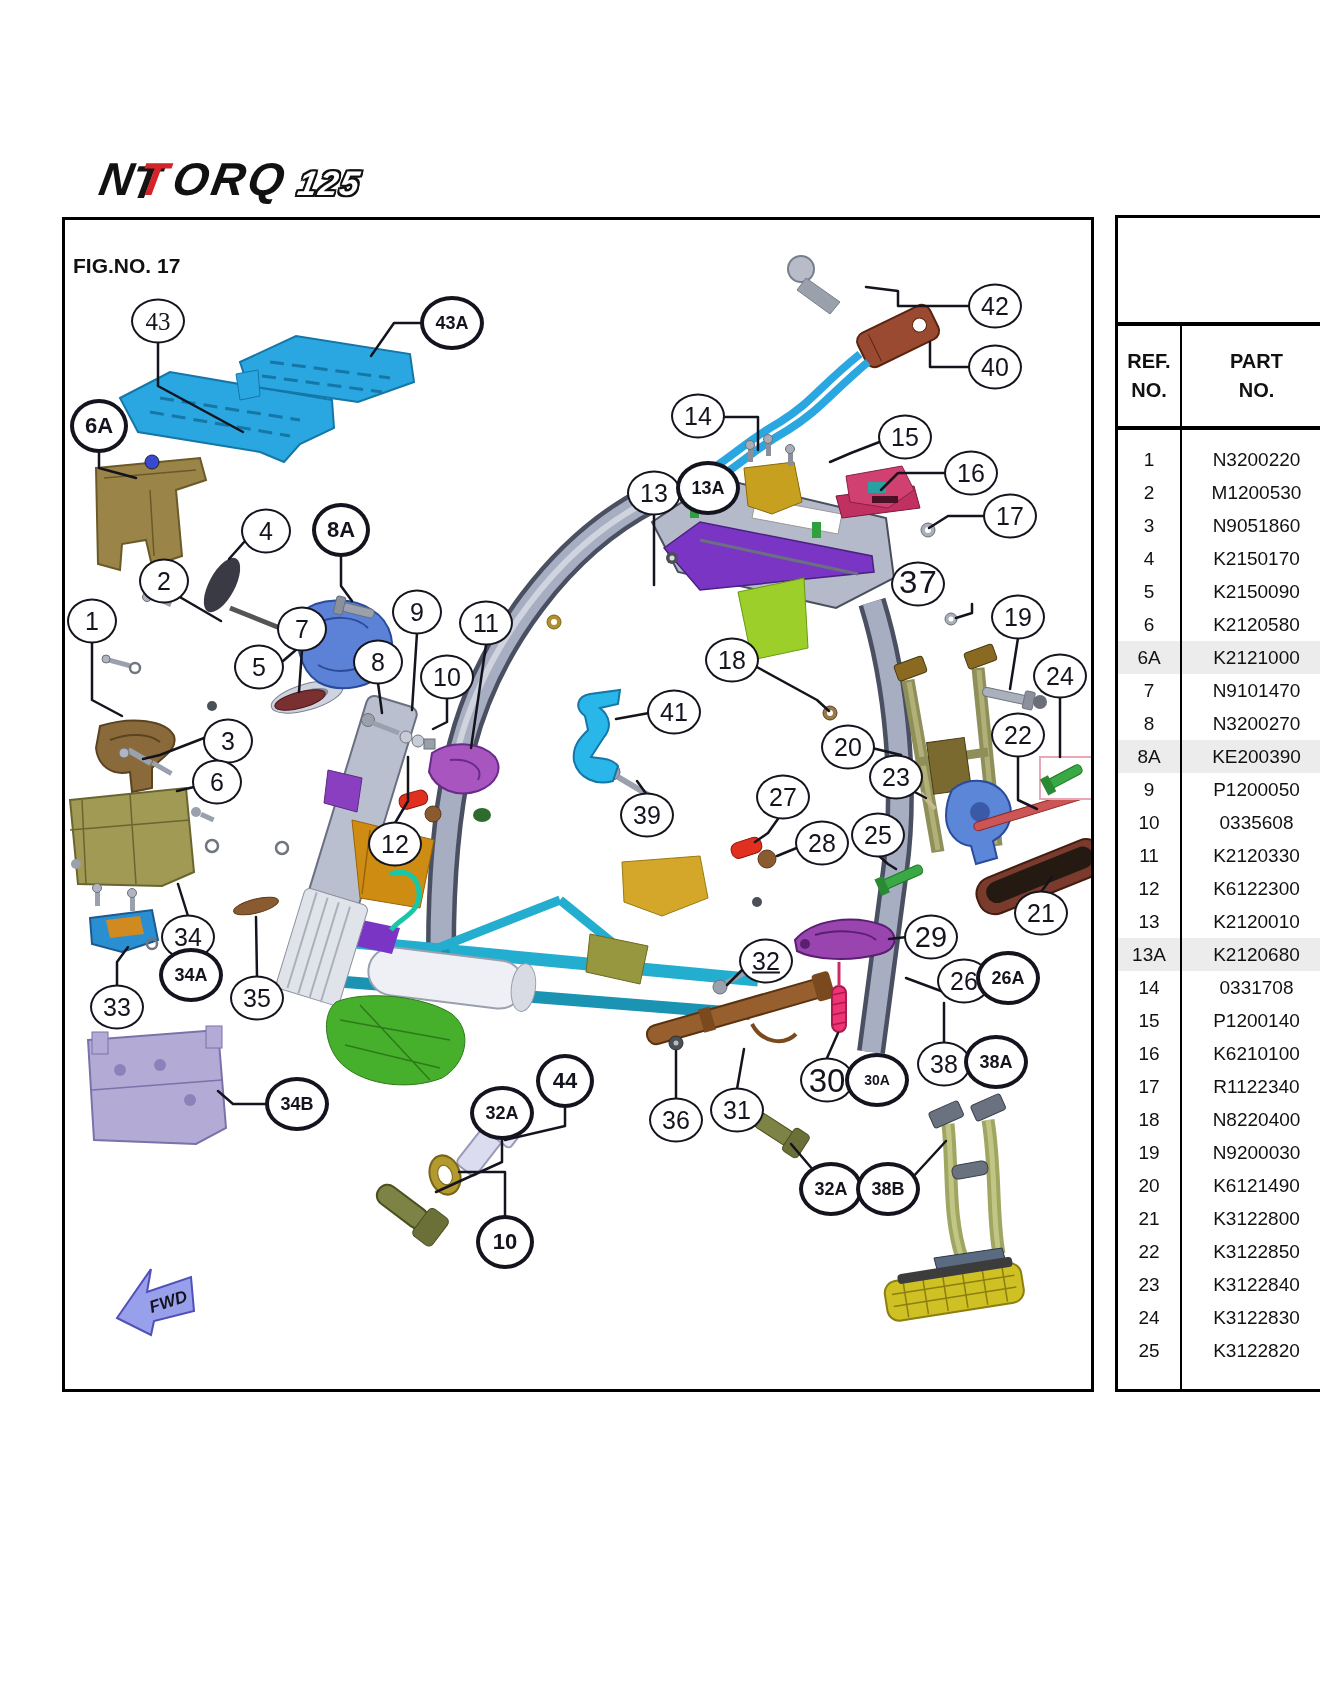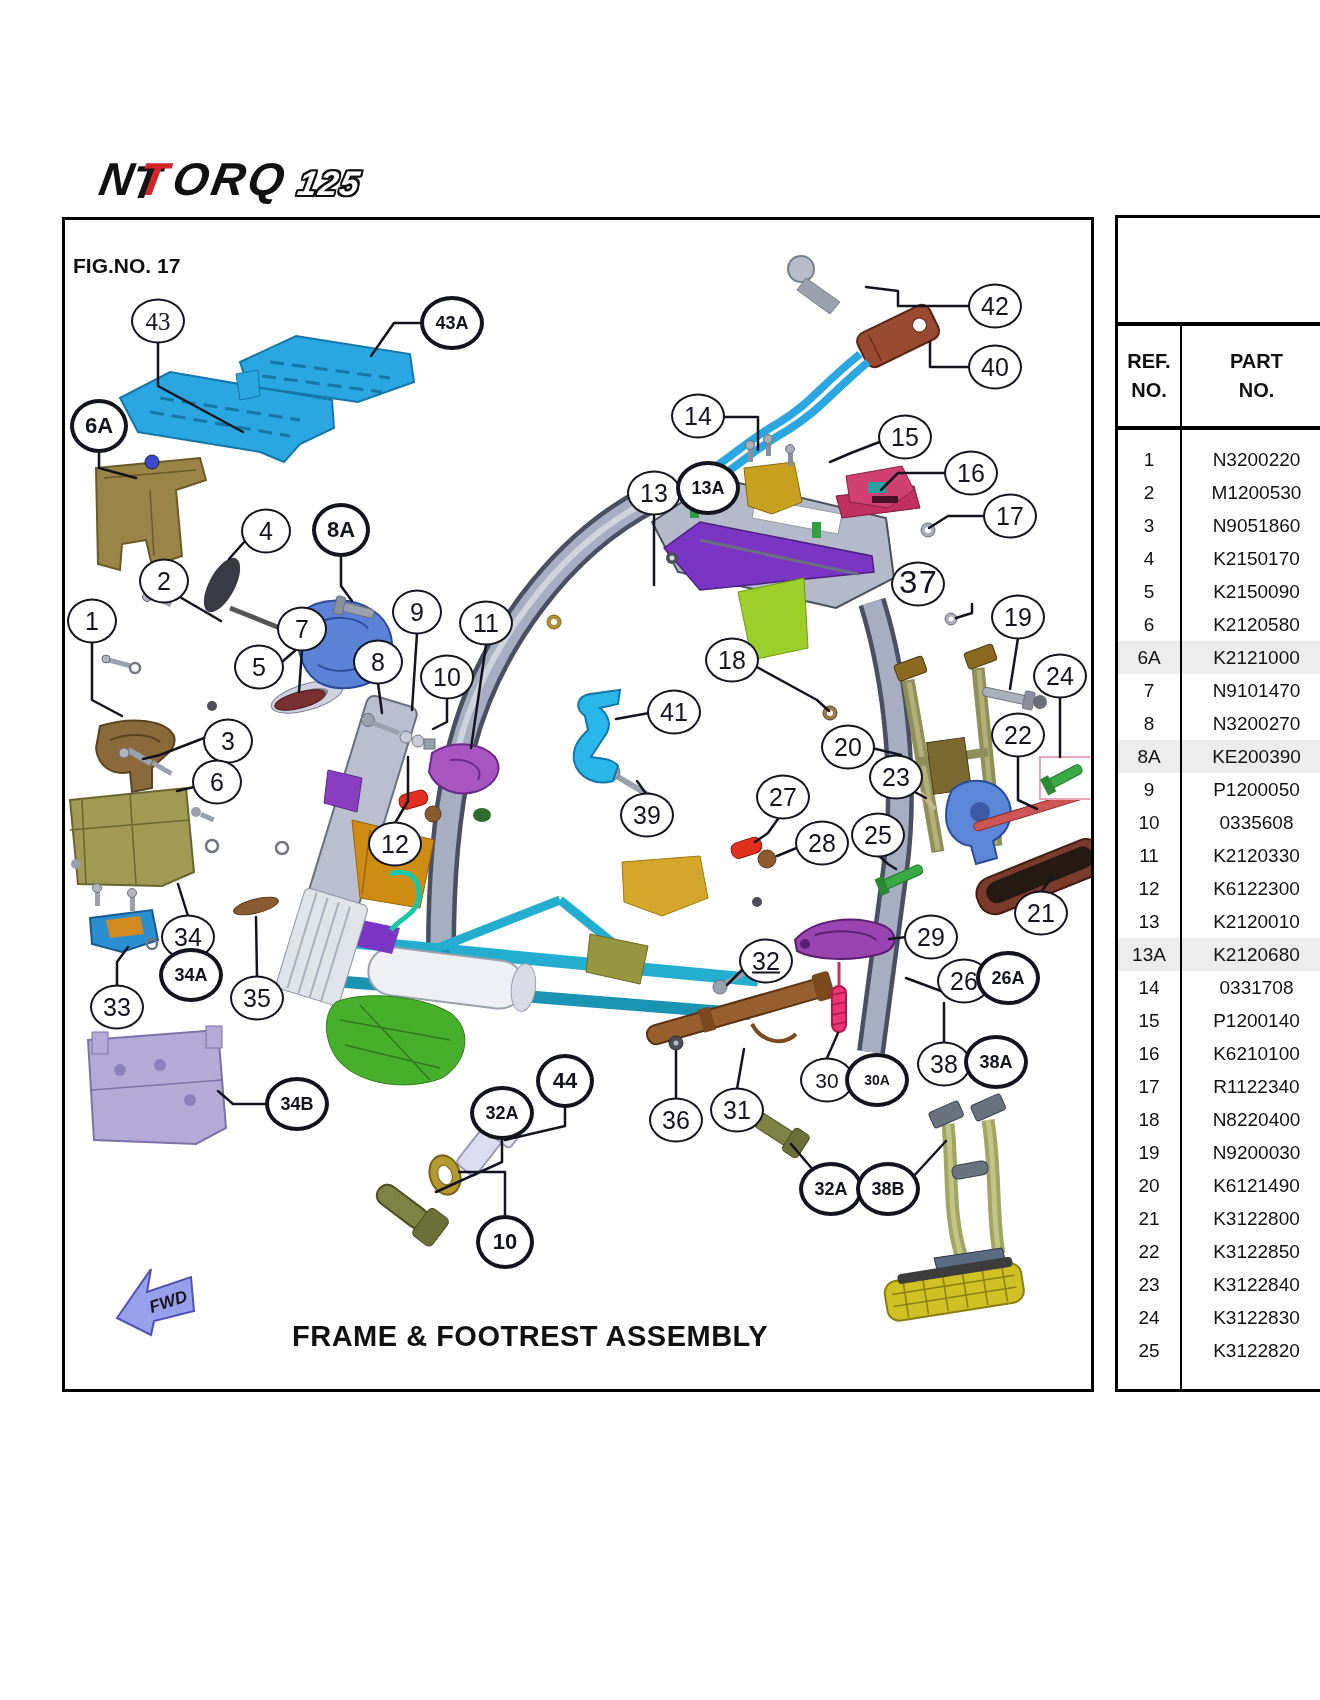--- a/index.html
+++ b/index.html
@@ -418,44 +418,43 @@
         <div class="callout" style="width: 50px; height: 41px; left: 783px; top: 527px; font-size: 25px;">20</div>
         <div class="callout" style="width: 50px; height: 41px; left: 953px; top: 515px; font-size: 25px;">22</div>
         <div class="callout" style="width: 46px; height: 41px; left: 163px; top: 521px; font-size: 25px;">3</div>
         <div class="callout" style="width: 50px; height: 41px; left: 831px; top: 557px; font-size: 25px;">23</div>
         <div class="callout" style="width: 46px; height: 41px; left: 152px; top: 562px; font-size: 25px;">6</div>
         <div class="callout" style="width: 50px; height: 41px; left: 718px; top: 577px; font-size: 25px;">27</div>
         <div class="callout" style="width: 50px; height: 41px; left: 582px; top: 595px; font-size: 25px; text-align: right;">39</div>
         <div class="callout" style="width: 50px; height: 41px; left: 813px; top: 615px; font-size: 25px;">25</div>
         <div class="callout" style="width: 50px; height: 41px; left: 757px; top: 623px; font-size: 25px;">28</div>
         <div class="callout" style="width: 50px; height: 41px; left: 330px; top: 624px; font-size: 25px;">12</div>
-        <div class="callout" style="width: 50px; height: 41px; left: 866px; top: 717px; font-size: 25px;">29</div>
+        <div class="callout" style="width: 50px; height: 41px; left: 866px; top: 717px; font-size: 29px;">29</div>
         <div class="callout" style="width: 50px; height: 41px; left: 123px; top: 717px; font-size: 25px;">34</div>
         <div class="callout" style="width: 50px; height: 41px; left: 976px; top: 693px; font-size: 25px;">21</div>
         <div class="callout" style="width: 50px; height: 41px; left: 701px; top: 741px; font-size: 25px; text-decoration: underline;">32</div>
         <div class="callout bold" style="width: 56px; height: 46px; left: 126px; top: 755px; font-size: 18px;">34A</div>
         <div class="callout" style="width: 50px; height: 41px; left: 899px; top: 761px; font-size: 25px;">26</div>
         <div class="callout bold" style="width: 56px; height: 46px; left: 943px; top: 758px; font-size: 18px;">26A</div>
         <div class="callout" style="width: 50px; height: 41px; left: 192px; top: 778px; font-size: 25px; text-align: right;">35</div>
         <div class="callout" style="width: 50px; height: 41px; left: 52px; top: 787px; font-size: 25px;">33</div>
         <div class="callout" style="width: 50px; height: 41px; left: 879px; top: 844px; font-size: 25px;">38</div>
         <div class="callout bold" style="width: 56px; height: 46px; left: 931px; top: 842px; font-size: 18px;">38A</div>
-        <div class="callout" style="width: 50px; height: 41px; left: 762px; top: 860px; font-size: 21px;">30</div>
+        <div class="callout" style="width: 50px; height: 41px; left: 762px; top: 860px; font-size: 33px;">30</div>
         <div class="callout bold" style="width: 56px; height: 46px; left: 812px; top: 860px; font-size: 14px;">30A</div>
         <div class="callout bold" style="width: 50px; height: 46px; left: 500px; top: 861px; font-size: 22px;">44</div>
         <div class="callout bold" style="width: 56px; height: 46px; left: 232px; top: 884px; font-size: 18px;">34B</div>
         <div class="callout bold" style="width: 56px; height: 46px; left: 437px; top: 893px; font-size: 18px;">32A</div>
         <div class="callout" style="width: 50px; height: 41px; left: 611px; top: 900px; font-size: 25px;">36</div>
         <div class="callout" style="width: 50px; height: 41px; left: 672px; top: 890px; font-size: 25px;">31</div>
         <div class="callout bold" style="width: 56px; height: 46px; left: 766px; top: 969px; font-size: 18px;">32A</div>
         <div class="callout bold" style="width: 56px; height: 46px; left: 823px; top: 969px; font-size: 18px;">38B</div>
         <div class="callout bold" style="width: 50px; height: 46px; left: 440px; top: 1022px; font-size: 22px;">10</div>
       </div>
 
-    <div class="diagram-title">FRAME &amp; FOOTREST ASSEMBLY</div>
   </div>
 
   <div id="table-box">
     <div class="tbl-blank"></div>
     <div class="tbl-head">
       <div class="th1">
         <span>REF.</span>
         <span>NO.</span>
       </div>
       <div class="th2">

